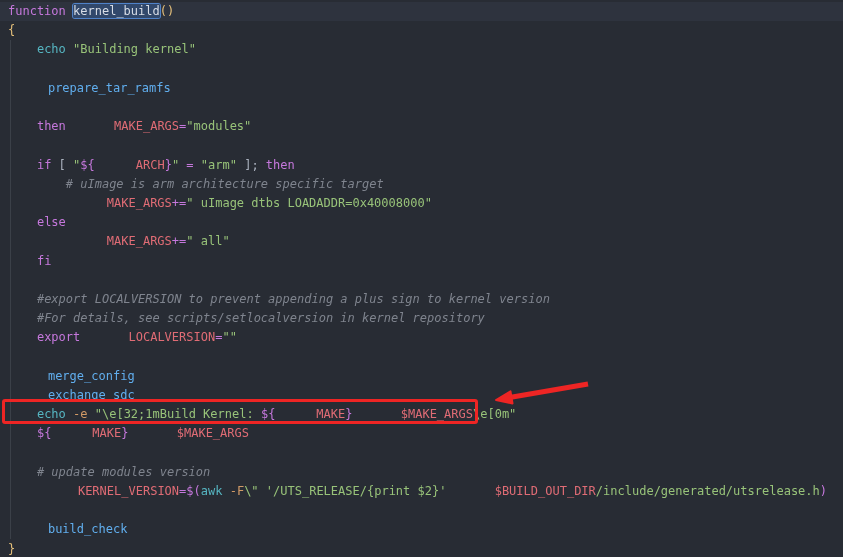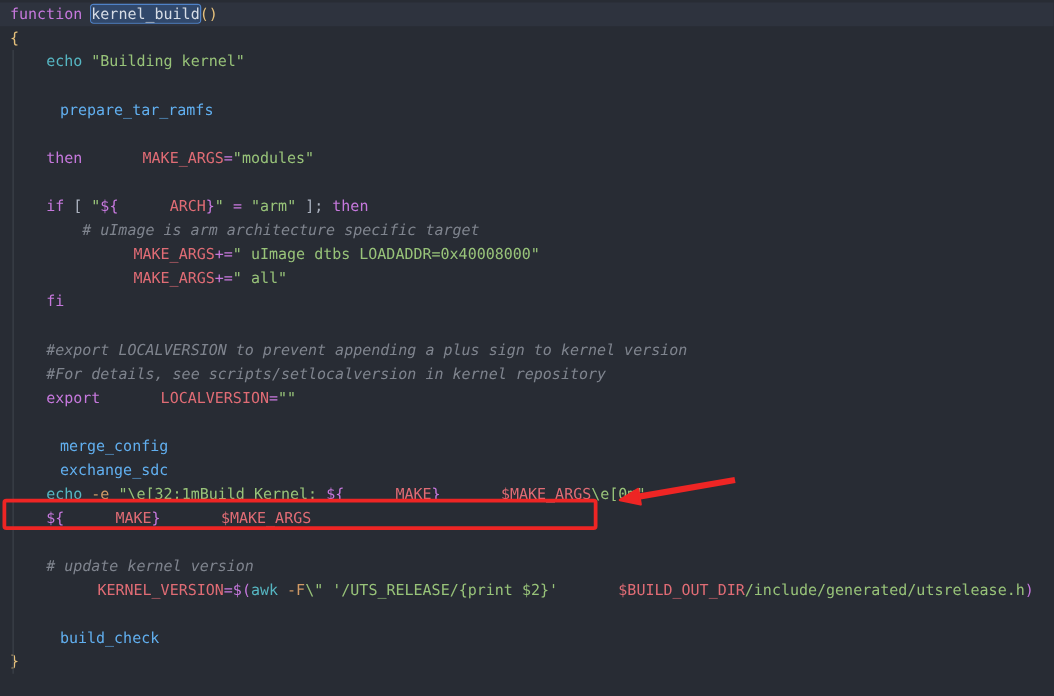--- a/index.html
+++ b/index.html
@@ -74,33 +74,34 @@
       <div class="line"><span class="tok-br">{</span></div>
       <div class="line"><span class="tok-txt">    </span><span class="tok-bi">echo</span><span class="tok-txt"> </span><span class="tok-str">"Building kernel"</span></div>
       <div class="line"></div>
       <div class="line"><span class="tok-txt">    </span><span class="tok-fn">prepare_tar_ramfs</span></div>
       <div class="line"></div>
       <div class="line"><span class="tok-txt">    </span><span class="tok-kw">then </span><span class="tok-var">MAKE_ARGS</span><span class="tok-op">=</span><span class="tok-str">"modules"</span></div>
       <div class="line"></div>
       <div class="line"><span class="tok-txt">    </span><span class="tok-kw">if</span><span class="tok-txt"> [ </span><span class="tok-str">"</span><span class="tok-op">${</span><span class="tok-var">ARCH</span><span class="tok-op">}</span><span class="tok-str">"</span><span class="tok-txt"> </span><span class="tok-op">=</span><span class="tok-txt"> </span><span class="tok-str">"arm"</span><span class="tok-txt"> ]; </span><span class="tok-kw">then</span></div>
       <div class="line"><span class="tok-txt">        </span><span class="tok-cmt"># uImage is arm architecture specific target</span></div>
       <div class="line"><span class="tok-txt">        </span><span class="tok-var">MAKE_ARGS</span><span class="tok-op">+=</span><span class="tok-str">" uImage dtbs LOADADDR=0x40008000"</span></div>
+      <div class="line"><span class="tok-txt">    </span><span class="tok-kw">else</span></div>
       <div class="line"><span class="tok-txt">        </span><span class="tok-var">MAKE_ARGS</span><span class="tok-op">+=</span><span class="tok-str">" all"</span></div>
       <div class="line"><span class="tok-txt">    </span><span class="tok-kw">fi</span></div>
       <div class="line"></div>
       <div class="line"><span class="tok-txt">    </span><span class="tok-cmt">#export LOCALVERSION to prevent appending a plus sign to kernel version</span></div>
       <div class="line"><span class="tok-txt">    </span><span class="tok-cmt">#For details, see scripts/setlocalversion in kernel repository</span></div>
       <div class="line"><span class="tok-txt">    </span><span class="tok-kw">export </span><span class="tok-var">LOCALVERSION</span><span class="tok-op">=</span><span class="tok-str">""</span></div>
       <div class="line"></div>
       <div class="line"><span class="tok-txt">    </span><span class="tok-fn">merge_config</span></div>
       <div class="line"><span class="tok-txt">    </span><span class="tok-fn">exchange_sdc</span></div>
       <div class="line"><span class="tok-txt">    </span><span class="tok-bi">echo</span><span class="tok-txt"> </span><span class="tok-opt">-e</span><span class="tok-txt"> </span><span class="tok-str">"\e[32;1mBuild Kernel: </span><span class="tok-op">${</span><span class="tok-var">MAKE</span><span class="tok-op">}</span><span class="tok-str"> </span><span class="tok-var">$MAKE_ARGS</span><span class="tok-str">\e[0m"</span></div>
       <div class="line"><span class="tok-txt">    </span><span class="tok-op">${</span><span class="tok-var">MAKE</span><span class="tok-op">}</span><span class="tok-txt"> </span><span class="tok-var">$MAKE_ARGS</span></div>
       <div class="line"></div>
-      <div class="line"><span class="tok-txt">    </span><span class="tok-cmt"># update kernel version</span></div>
+      <div class="line"><span class="tok-txt">    </span><span class="tok-cmt"># update modules version</span></div>
       <div class="line"><span class="tok-txt">    </span><span class="tok-var">KERNEL_VERSION</span><span class="tok-op">=$(</span><span class="tok-bi">awk</span><span class="tok-txt"> </span><span class="tok-opt">-F</span><span class="tok-str">\"</span><span class="tok-txt"> </span><span class="tok-str">'/UTS_RELEASE/{print $2}'</span><span class="tok-txt"> </span><span class="tok-var">$BUILD_OUT_DIR</span><span class="tok-str">/include/generated/utsrelease.h</span><span class="tok-op">)</span></div>
       <div class="line"></div>
       <div class="line"><span class="tok-txt">    </span><span class="tok-fn">build_check</span></div>
       <div class="line"><span class="tok-br">}</span></div>
     </div>
   <div class="indent-guide"></div>
   <div class="highlight-rect"></div>
   <svg class="arrow-svg" width="120" height="36" viewBox="0 0 120 36">
     <line x1="108" y1="10" x2="31" y2="23.3" stroke="currentColor" stroke-width="5"></line>
     <polygon points="16,26 30.5,17.3 32.5,29.5" fill="currentColor" stroke="currentColor" stroke-width="2" stroke-linejoin="round"></polygon>

